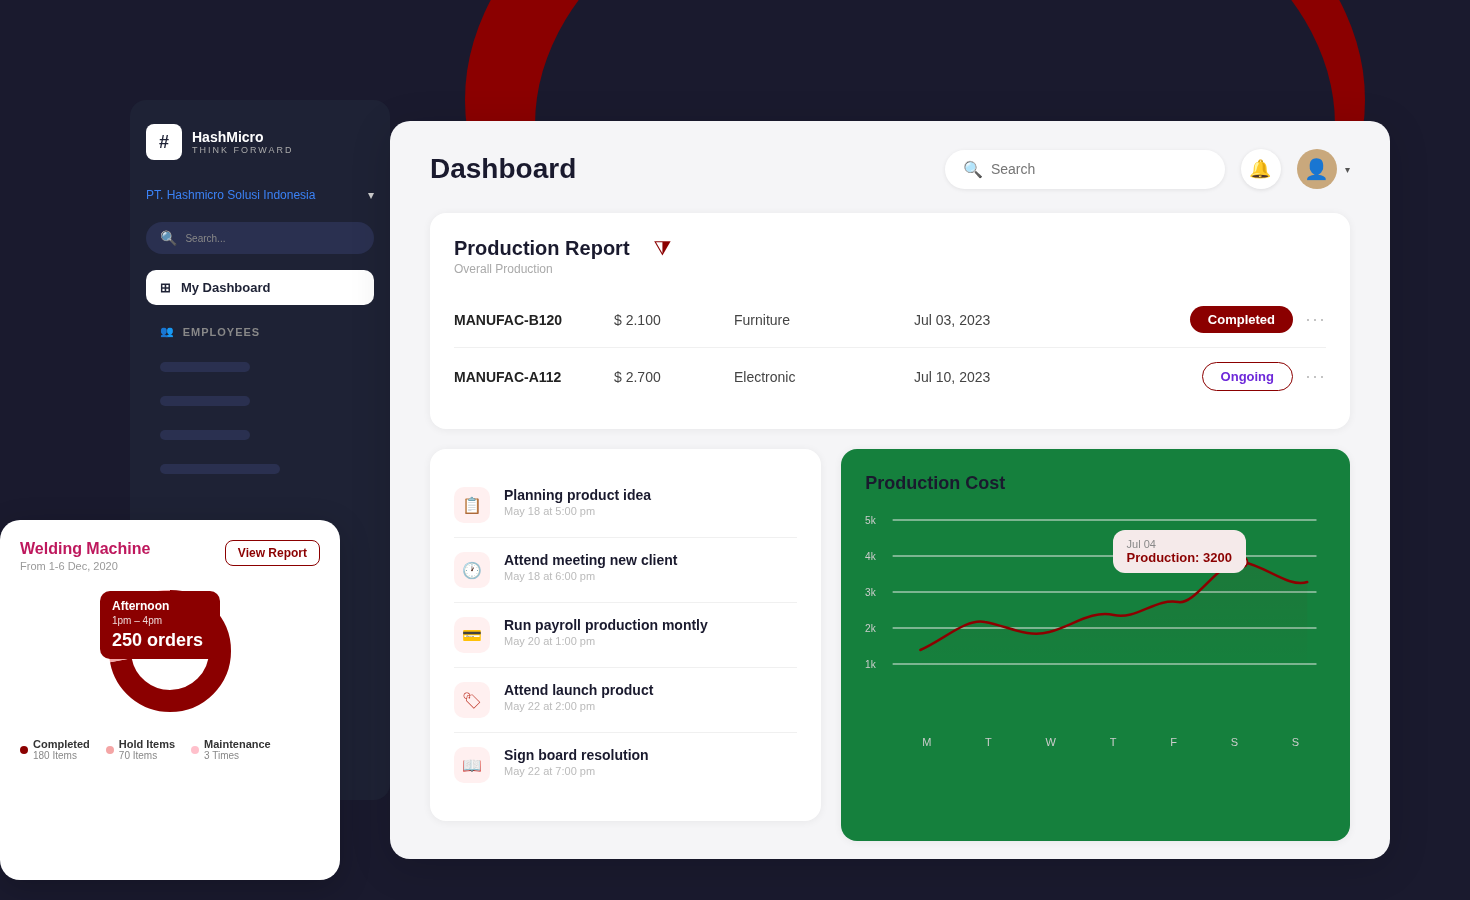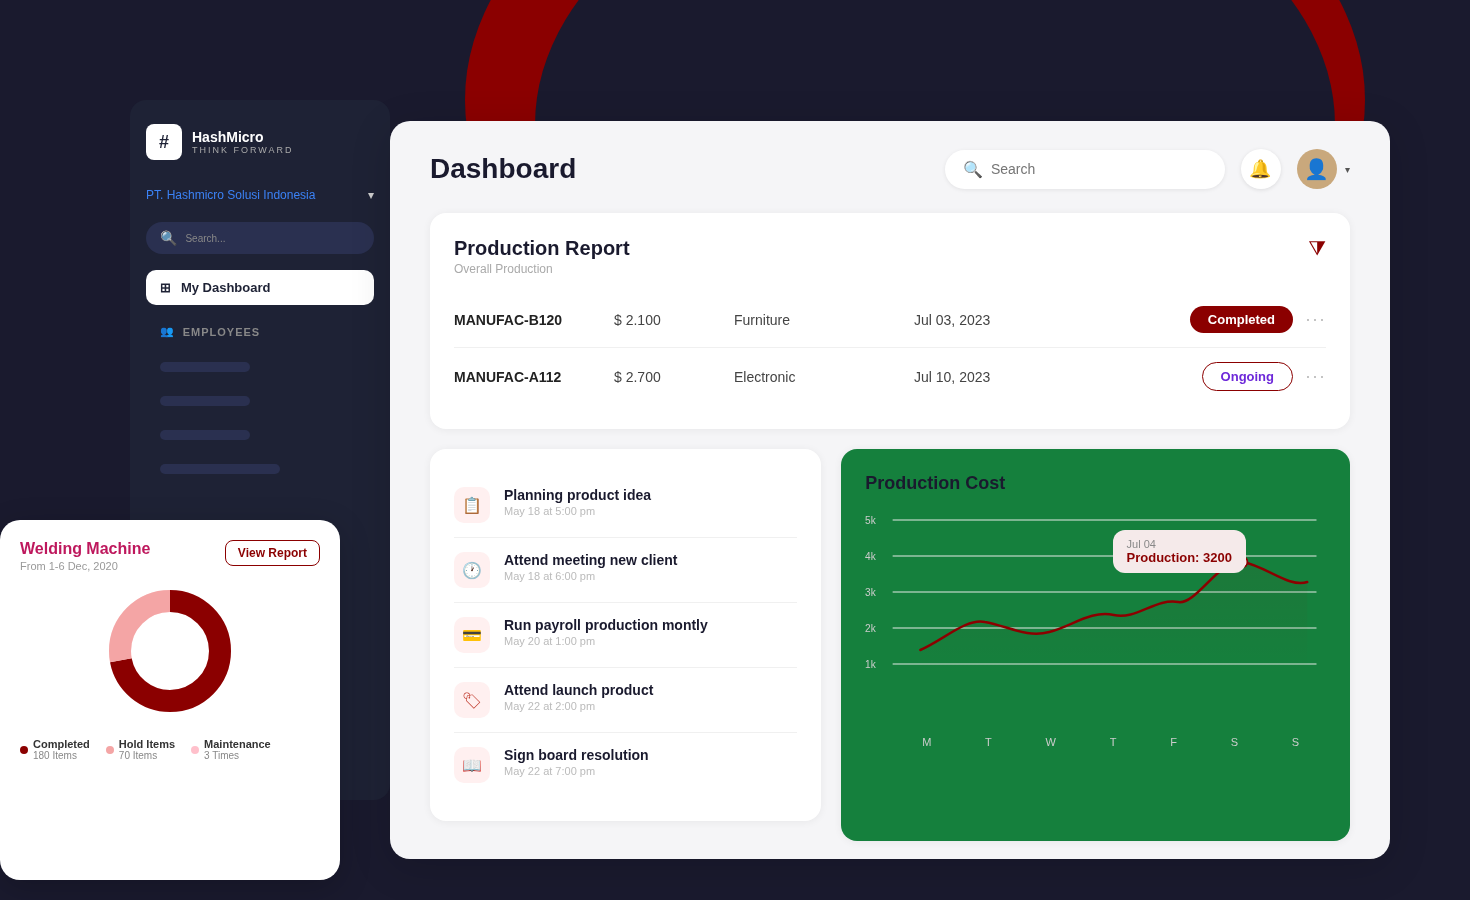--- a/index.html
+++ b/index.html
@@ -321,21 +321,21 @@
     .card {
       background: white;
       border-radius: 16px;
       padding: 24px;
       margin-bottom: 20px;
       box-shadow: 0 1px 8px rgba(0,0,0,0.06);
     }
 
     .card-header {
       display: flex;
-      justify-content: space-between;
+      justify-content: flex-start;
       align-items: flex-start;
       margin-bottom: 16px;
       gap: 24px;
     }
 
     .card-title {
       font-size: 20px;
       font-weight: 700;
       color: #1a1a2e;
     }
@@ -540,20 +540,25 @@
 
     <svg width="140" height="140" viewBox="0 0 140 140">
 
       <circle cx="70" cy="70" r="50" fill="none" stroke="#fde8e8" stroke-width="22"></circle>
 
       <circle cx="70" cy="70" r="50" fill="none" stroke="#8b0000" stroke-width="22" stroke-dasharray="226 88" stroke-dashoffset="0" transform="rotate(-90 70 70)"></circle>
 
       <circle cx="70" cy="70" r="50" fill="none" stroke="#f4a5a5" stroke-width="22" stroke-dasharray="88 226" stroke-dashoffset="-226" transform="rotate(-90 70 70)"></circle>
     </svg>
 
+    <div class="tooltip-box">
+      <div class="tooltip-title">Afternoon</div>
+      <div class="tooltip-sub">1pm – 4pm</div>
+      <div class="tooltip-val">250 orders</div>
+    </div>
   </div>
 
   <div class="legend-row">
     <div class="legend-item">
       <div class="legend-dot" style="background:#8b0000;"></div>
       <div>
         <div class="legend-label">Completed</div>
         <div class="legend-value">180 Items</div>
       </div>
     </div>

